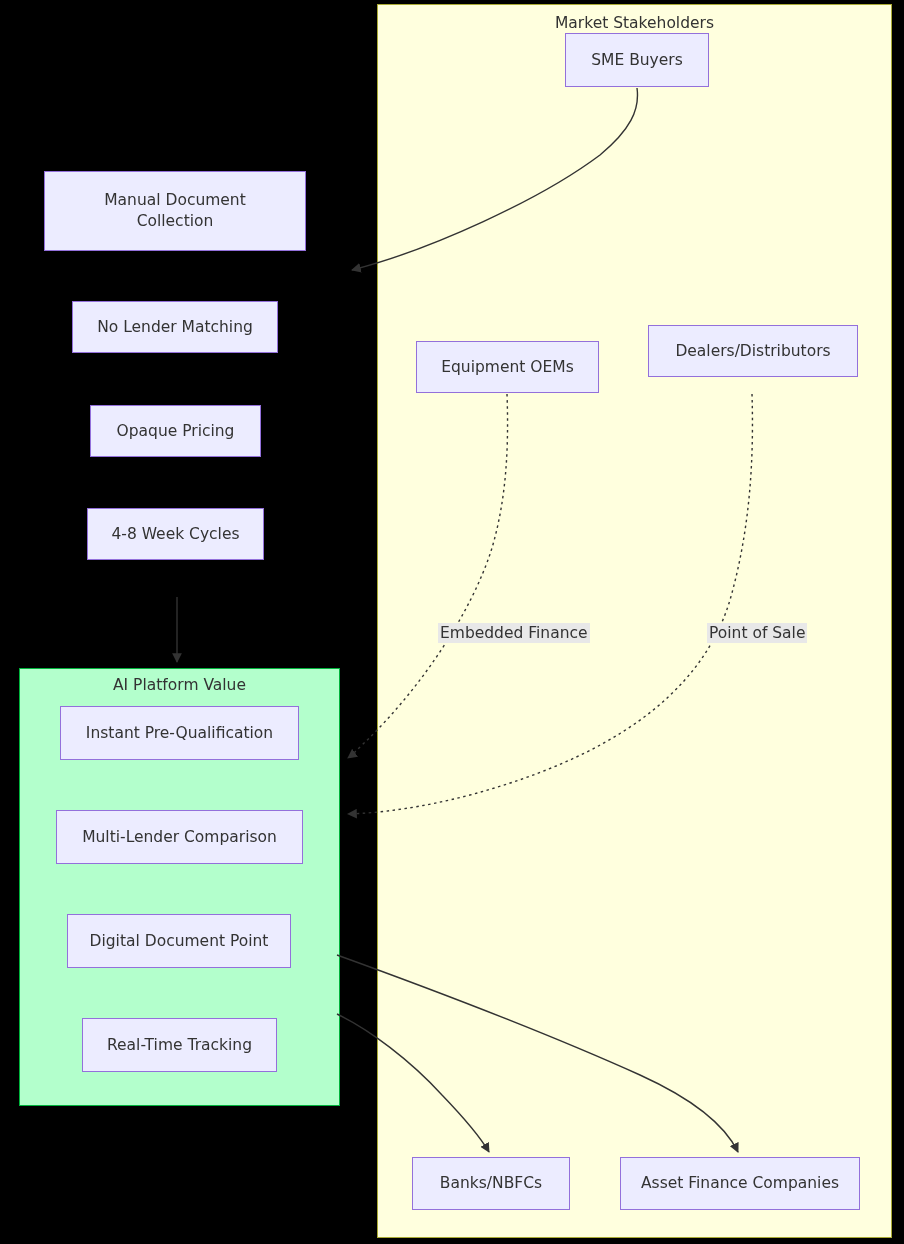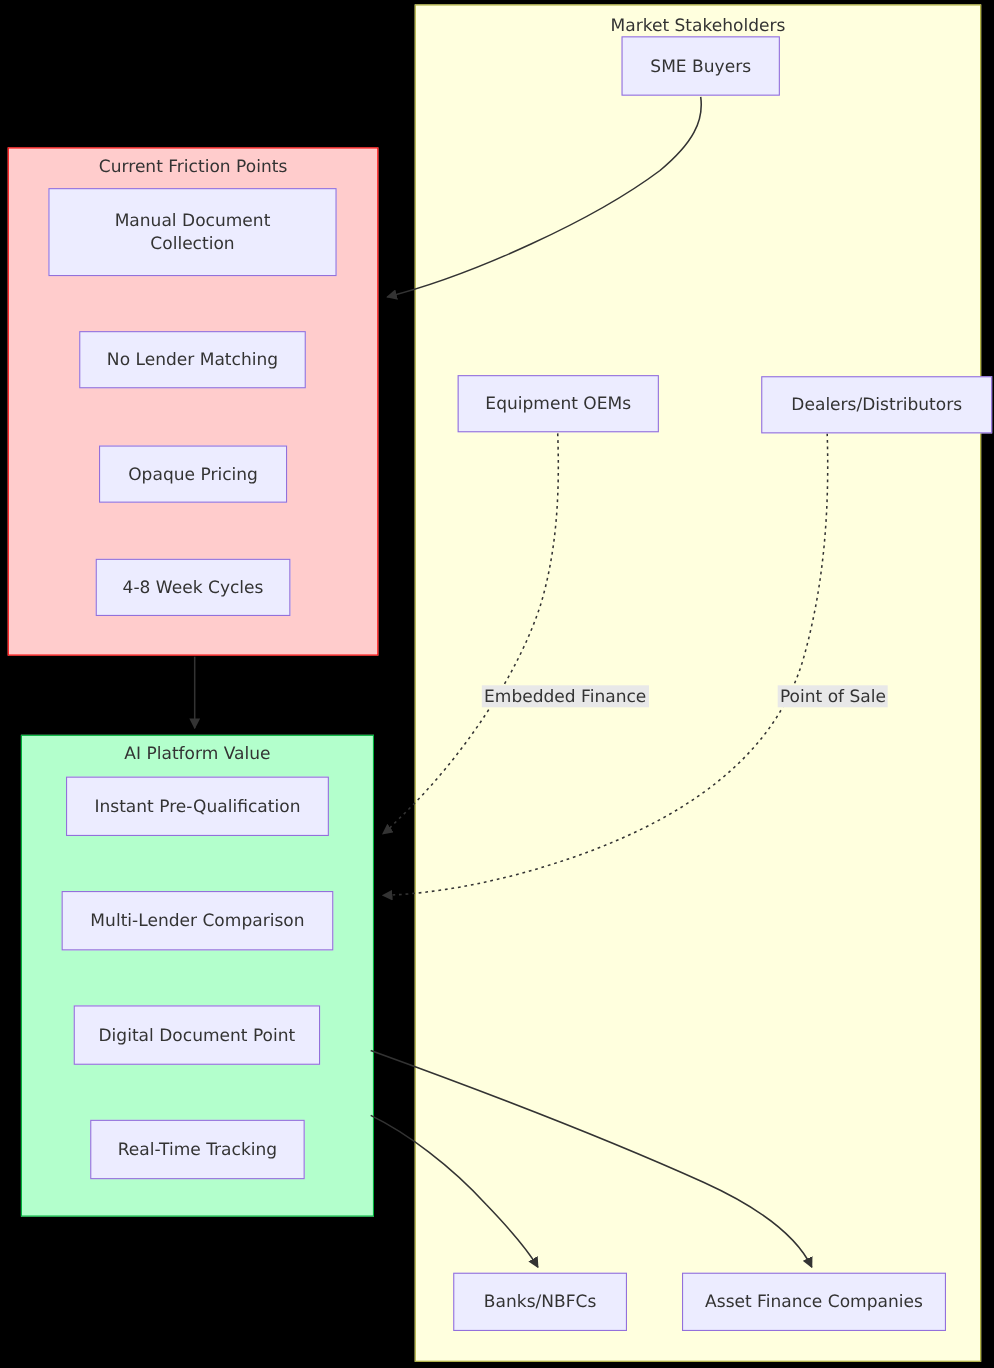--- a/index.html
+++ b/index.html
@@ -55,21 +55,21 @@
     display: flex;
     align-items: center;
     justify-content: center;
     text-align: center;
     white-space: pre-line;
   }
 
   
   #node-sme        { left: 565px; top: 33px;   width: 144px; height: 54px; }
   #node-oem        { left: 416px; top: 341px;  width: 183px; height: 52px; }
-  #node-dealers    { left: 648px; top: 342px;  width: 210px; height: 52px; margin-left: 44px; }
+  #node-dealers    { left: 648px; top: 325px;  width: 210px; height: 52px; }
   #node-banks      { left: 412px; top: 1157px; width: 158px; height: 53px; }
   #node-asset      { left: 620px; top: 1157px; width: 240px; height: 53px; }
 
   
   #node-manual     { left: 44px;  top: 171px; width: 262px; height: 80px; }
   #node-nolender   { left: 72px;  top: 301px; width: 206px; height: 52px; }
   #node-opaque     { left: 90px;  top: 405px; width: 171px; height: 52px; }
   #node-cycles     { left: 87px;  top: 508px; width: 177px; height: 52px; }
 
   
@@ -107,23 +107,20 @@
 </style>
 </head>
 <body>
 
 <div id="stage">
 
   <div class="cluster" id="cluster-market">
     <div class="cluster-title" style="top:9px;">Market Stakeholders</div>
   </div>
 
-  <div class="cluster" id="cluster-friction">
-    <div class="cluster-title" style="top:7px;">Current Friction Points</div>
-  </div>
 
   <div class="cluster" id="cluster-value">
     <div class="cluster-title" style="top:7px;">AI Platform Value</div>
   </div>
 
   <svg id="edges" viewBox="0 0 904 1244" xmlns="http://www.w3.org/2000/svg">
     <defs>
       <marker id="arrow" viewBox="0 0 10 10" refX="9" refY="5" markerWidth="7" markerHeight="7" orient="auto-start-reverse">
         <path class="arrowhead" d="M 0 0 L 10 5 L 0 10 z"></path>
       </marker>

